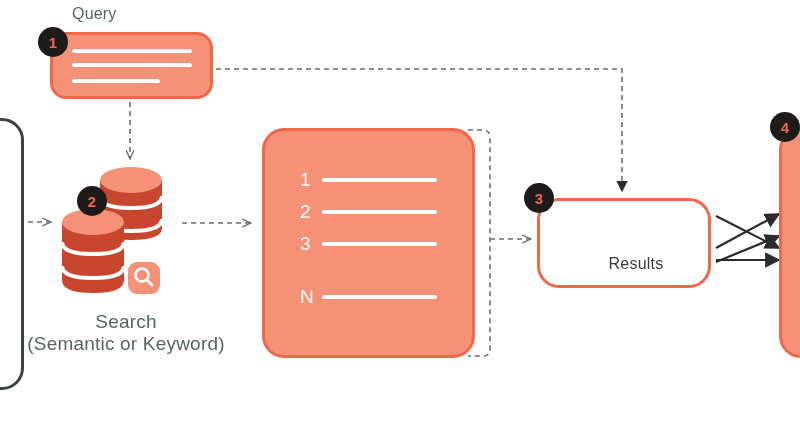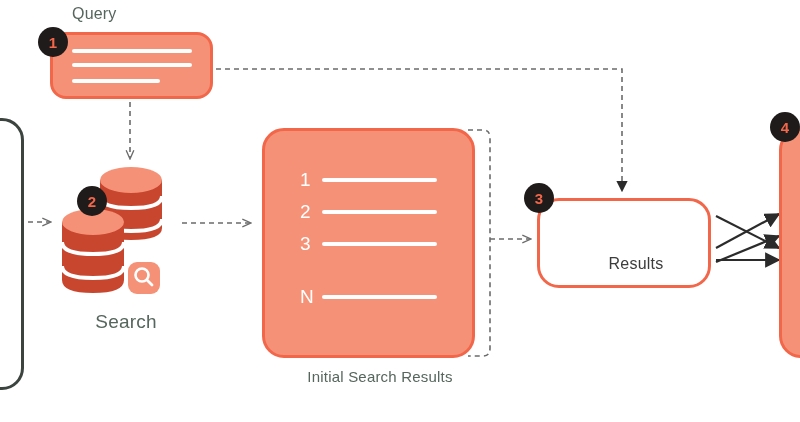--- a/index.html
+++ b/index.html
@@ -255,41 +255,41 @@
   <div class="query-box">
     <div class="query-line q-l1"></div>
     <div class="query-line q-l2"></div>
     <div class="query-line q-l3"></div>
   </div>
   <div class="badge badge-1">1</div>
 
   <div class="badge badge-2">2</div>
   <div class="label label-search">
     <div>Search</div>
+    <div>(Semantic or Keyword)</div>
   </div>
 
   <div class="results-box">
     <div class="result-row rr-0">
       <span class="result-num">1</span>
       <span class="result-line"></span>
     </div>
     <div class="result-row rr-1">
       <span class="result-num">2</span>
       <span class="result-line"></span>
     </div>
     <div class="result-row rr-2">
       <span class="result-num">3</span>
       <span class="result-line"></span>
     </div>
     <div class="result-row rr-3">
       <span class="result-num">N</span>
       <span class="result-line"></span>
     </div>
   </div>
-  <div class="label label-results">Initial Search Results</div>
 
   <div class="rerank-box"></div>
   <div class="label label-rerank">Results</div>
   <div class="badge badge-3">3</div>
 
   <div class="output-box"></div>
   <div class="badge badge-4">4</div>
 
 </div>
 

